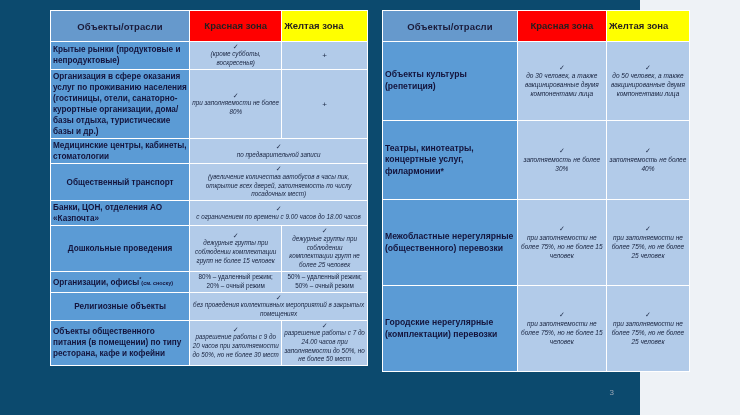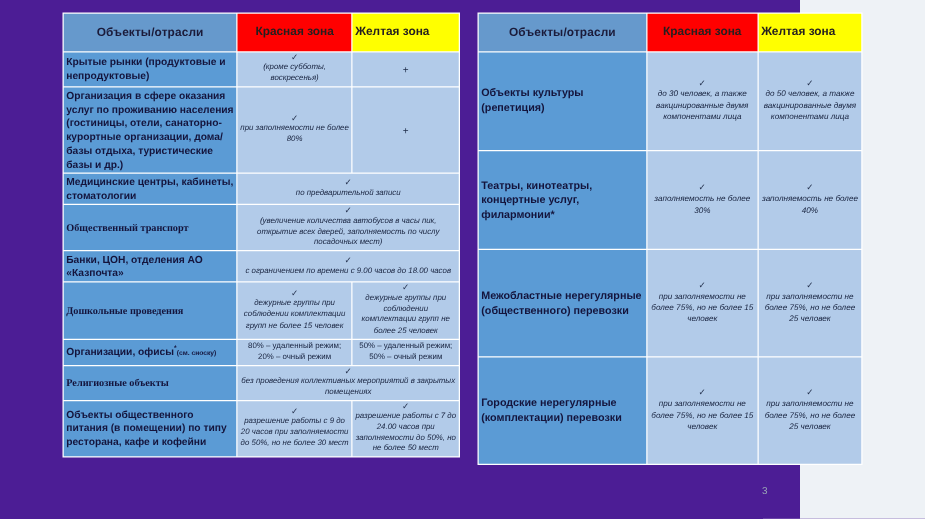--- a/index.html
+++ b/index.html
@@ -12,21 +12,21 @@
     background: #eef2f6;
     font-family: "Liberation Sans", sans-serif;
     overflow: hidden;
     position: relative;
   }
   .slide {
     position: absolute;
     left: 0; top: 0;
     width: 640px;
     height: 415px;
-    background: #4c1d95;
+    background: #0c4a6e;
   }
   .table-wrap {
     position: absolute;
     box-sizing: border-box;
   }
   #left-table  { left: 50px;  top: 10px; width: 318px; }
   #right-table { left: 382px; top: 10px; width: 308px; }
 
   table.zone-table {
     border-collapse: separate;
@@ -73,21 +73,21 @@
   td.label-cell {
     background: #5b9bd5;
     color: #14143c;
     font-weight: bold;
     font-size: 8.2px;
     line-height: 1.35;
     text-align: left;
     padding-left: 4px;
     padding-right: 3px;
   }
-  td.label-cell.centered { padding-left: 2px; font-family: Liberation Serif, serif; }
+  td.label-cell.centered { text-align: center; padding-left: 2px; }
   td.label-cell .sup {
     font-size: 5.4px;
     vertical-align: super;
     font-weight: bold;
   }
   td.label-cell .note {
     font-size: 5.4px;
     font-weight: bold;
     display: inline;
   }

